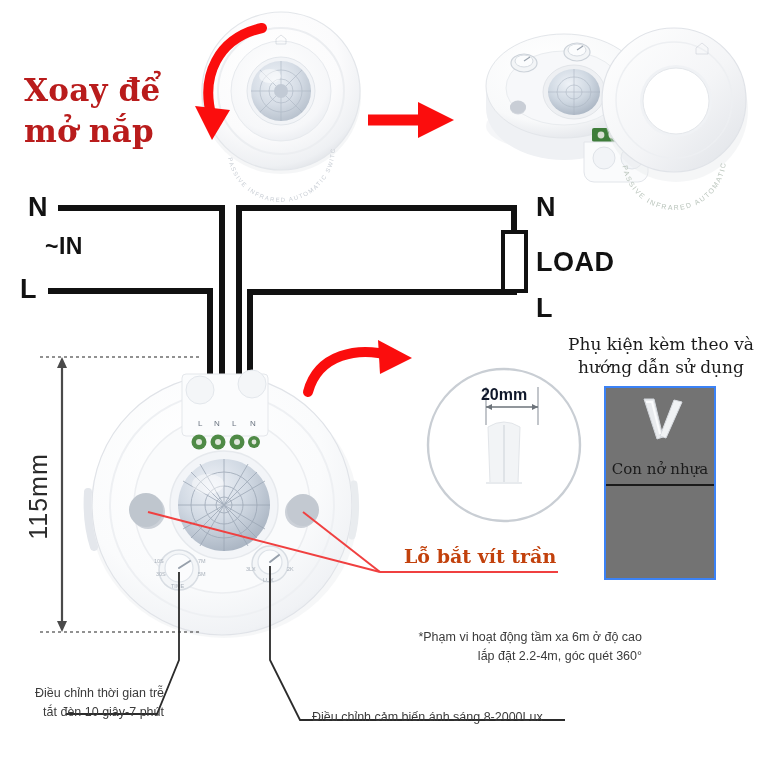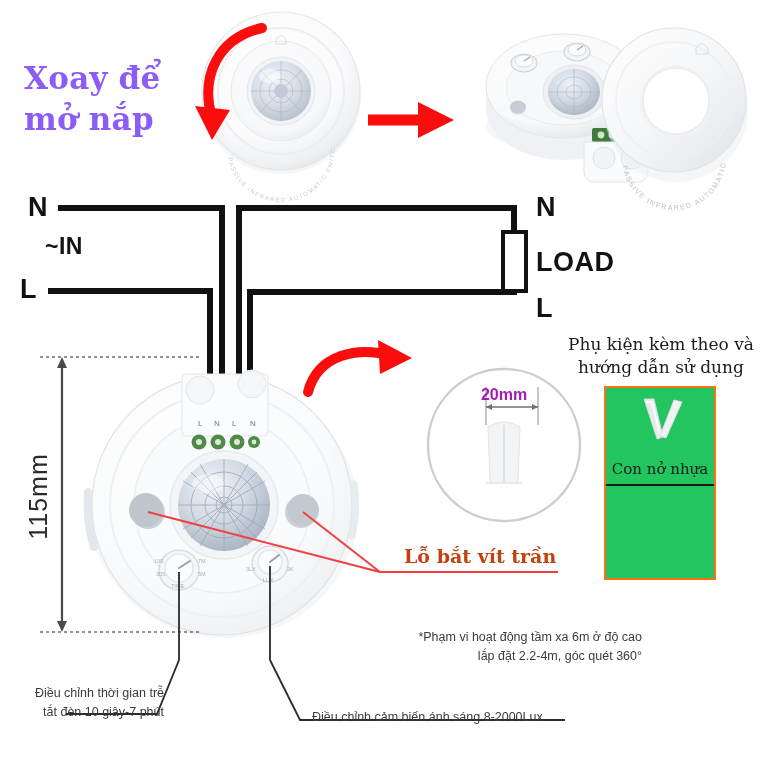--- a/index.html
+++ b/index.html
@@ -22,23 +22,24 @@
     height: 760px;
   }
   .abs { position: absolute; }
 
   
   .headline {
     font-family: "DejaVu Serif", serif;
     font-weight: 700;
     font-size: 31px;
     line-height: 1.32;
-    color: #8b5cf6;
+    color: #b91c1c;
     letter-spacing: .2px;
     white-space: pre-line;
+    margin-top: 12px;
   }
 
   
   .wire-label {
     font-family: "Liberation Sans", sans-serif;
     font-weight: 700;
     font-size: 27px;
     color: #121212;
     letter-spacing: .5px;
   }
@@ -77,27 +78,27 @@
     letter-spacing: 1px;
     transform-origin: center center;
   }
   .dim-label.vert {
     transform: rotate(-90deg);
   }
   .mm20 {
     font-family: "Liberation Sans", sans-serif;
     font-weight: 700;
     font-size: 16px;
-    color: #a21caf;
+    color: #0f172a;
   }
 
   
   .acc-box {
-    border: 2px solid #f97316;
-    background: #22c55e;
+    border: 2px solid #3b82f6;
+    background: #737373;
     box-sizing: border-box;
   }
   .acc-divider {
     background: #1a1a1a;
   }
   .acc-caption {
     font-family: "DejaVu Serif", serif;
     font-size: 15px;
     color: #1b1b1b;
     text-align: center;

